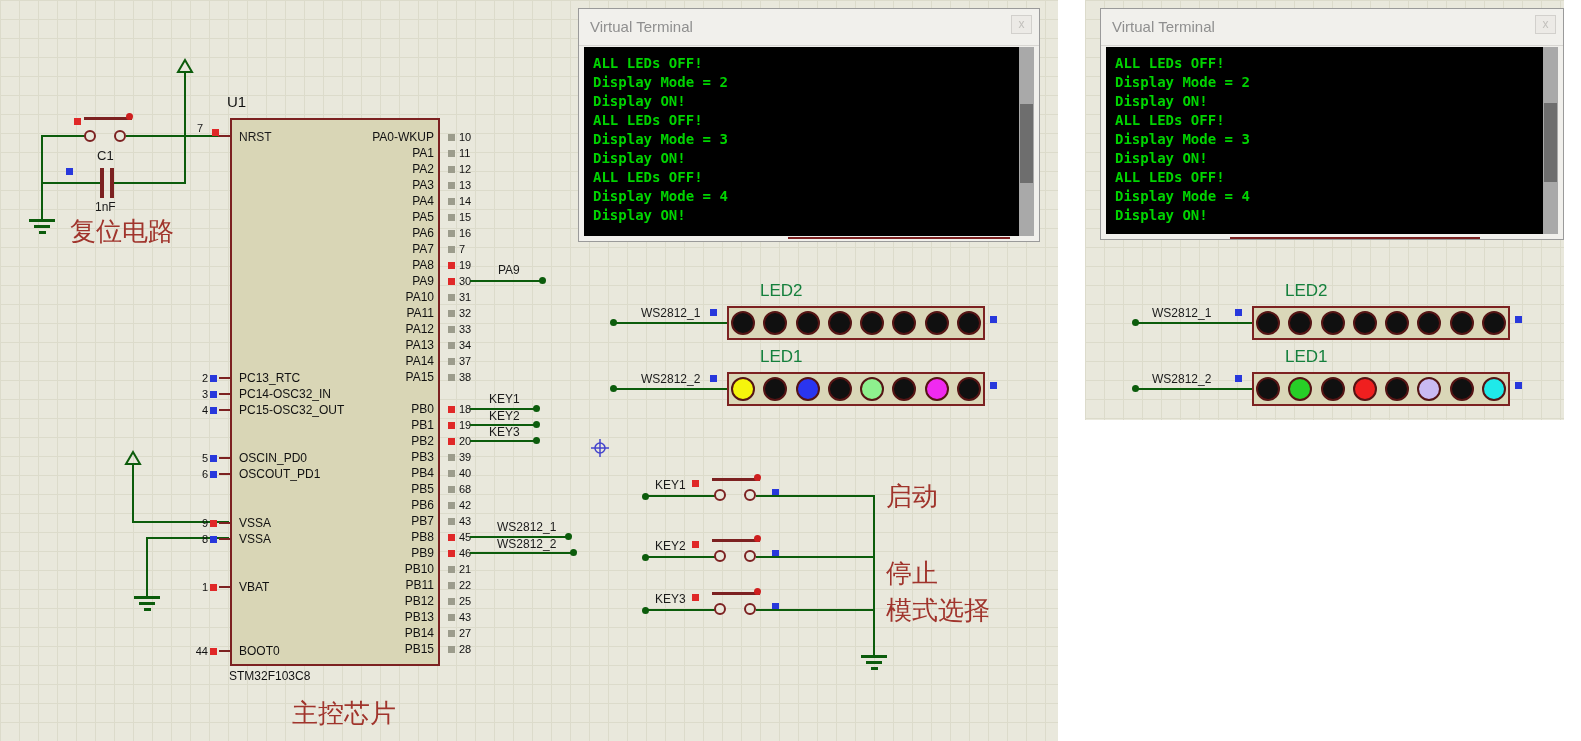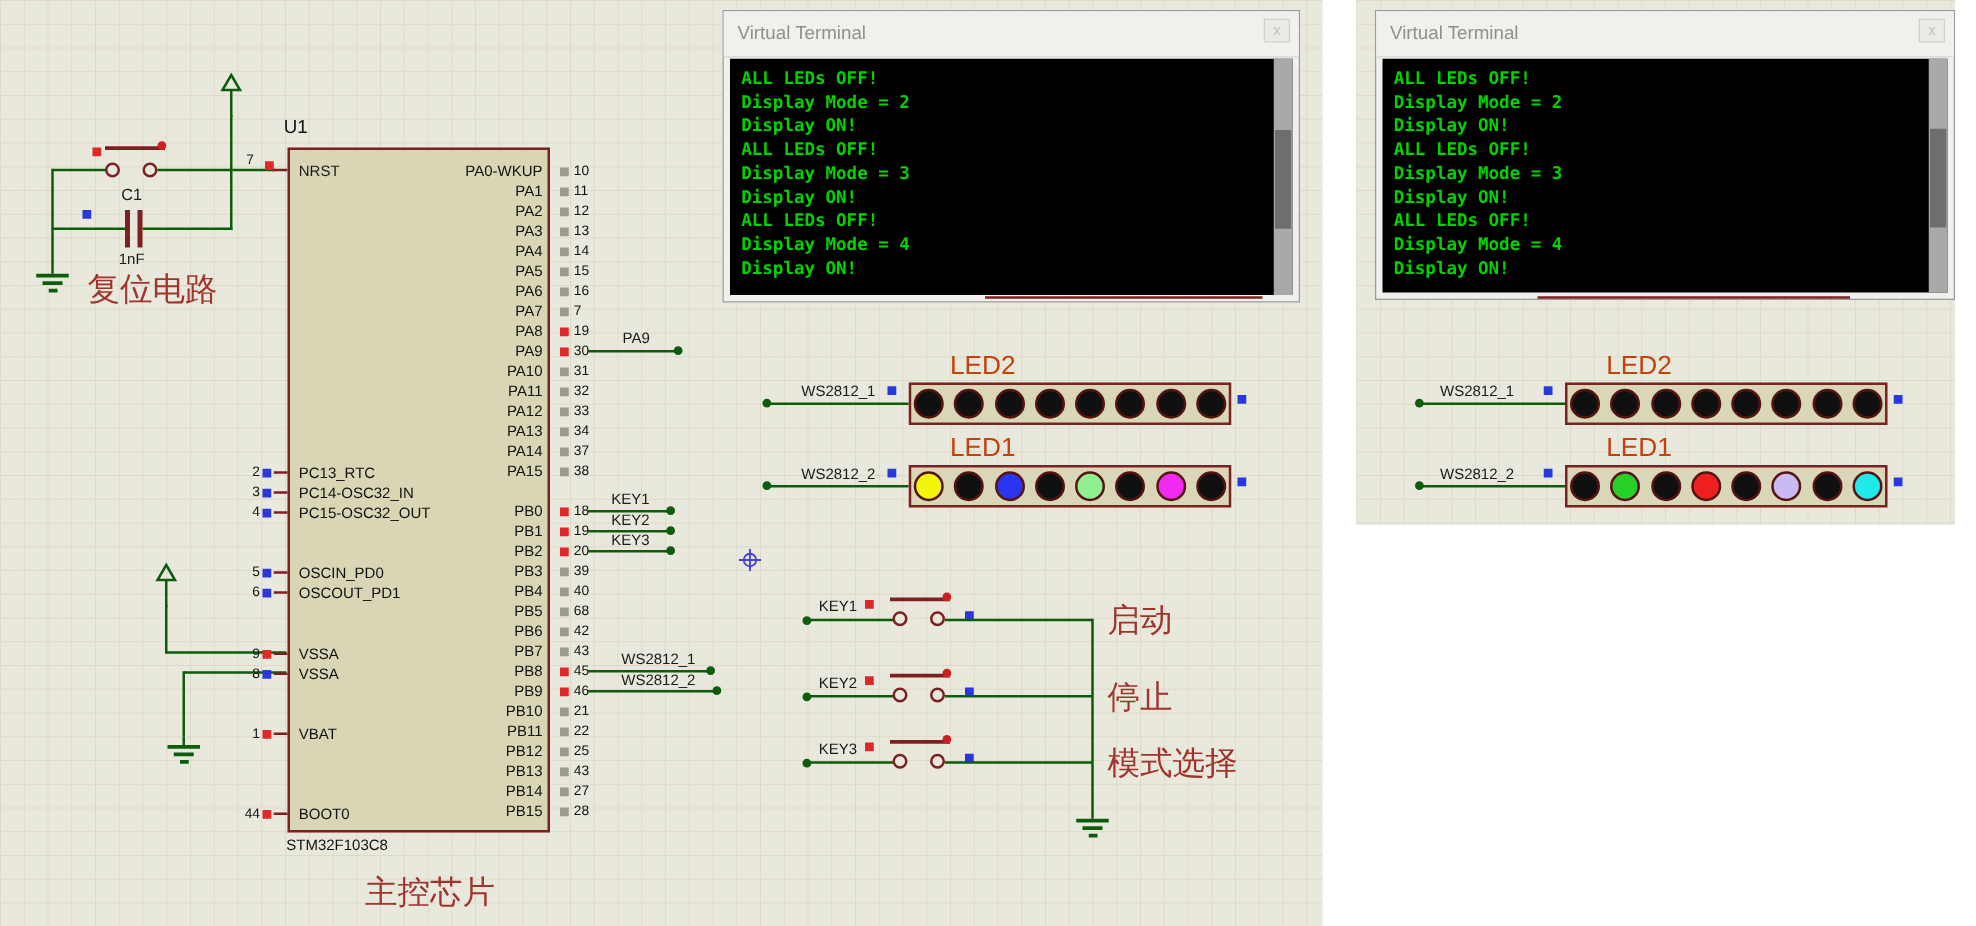--- a/index.html
+++ b/index.html
@@ -44,21 +44,21 @@
   .cap-plate{position:absolute;width:4px;height:30px;background:#7c2121;}
   .pushbtn{position:absolute;}
   .circ{position:absolute;width:12px;height:12px;border:2px solid #7c2121;border-radius:50%;background:#e9e8dc;}
   .bar{position:absolute;height:3px;background:#7c2121;}
   .rdot{position:absolute;width:7px;height:7px;border-radius:50%;background:#cf1f1f;}
   .keys{position:absolute;left:640px;top:478px;width:430px;height:190px;}
   .keyrow{position:absolute;left:0;width:430px;height:40px;}
   .keyrow:nth-of-type(1){top:0;}
   .keyrow:nth-of-type(2){top:61px;}
   .keyrow:nth-of-type(3){top:114px;}
-  .striptitle{position:absolute;font-size:21px;color:#c2410c;padding-left:36px;}
+  .striptitle{position:absolute;font-size:17px;color:#15803d;padding-left:36px;}
   .strip{position:absolute;width:258px;height:34px;border:2px solid #7c2121;background:#dad7b8;display:flex;align-items:center;justify-content:space-between;padding:0 2px;}
   .led{width:24px;height:24px;border:2px solid #551414;border-radius:50%;background:#101010;flex:none;}
   .vt{position:absolute;background:#f1f0ec;border:1px solid #9a9a9a;}
   .vt-title{position:absolute;left:0;top:0;right:0;height:37px;background:#f1f0ec;border-bottom:1px solid #d8d6d2;}
   .vt-title span{position:absolute;left:11px;top:9px;font-size:15px;color:#8f8f8f;}
   .vt-close{position:absolute;right:7px;top:6px;width:21px;height:19px;background:#eceae6;border:1px solid #d2d0cc;color:#c2c0bc;font-size:12px;text-align:center;line-height:17px;}
   .vt-body{position:absolute;left:5px;top:38px;right:5px;bottom:5px;background:#000;display:flex;}
   .vt-text{flex:1;padding:7px 9px;font-family:"DejaVu Sans Mono",monospace;font-weight:bold;font-size:14px;line-height:19px;color:#00d400;overflow:hidden;}
   .tline{white-space:pre;}
   .vt-scroll{width:15px;background:#a9a9a9;position:relative;flex:none;}
@@ -432,21 +432,21 @@
       <div class="lbl" style="left:15px;top:0px">KEY2</div>
       <div class="sq red" style="left:52px;top:2px"></div>
       <div class="pushbtn" style="left:70px;top:-4px;width:58px;height:38px">
         <div class="bar" style="left:2px;top:4px;width:48px"></div>
         <div class="rdot" style="left:44px;top:0px"></div>
         <div class="circ" style="left:4px;top:15px"></div>
         <div class="circ" style="left:34px;top:15px"></div>
       </div>
       <div class="sq blue" style="left:132px;top:11px"></div>
       <div class="hw" style="left:116px;top:17px;width:118px"></div>
-      <div class="cn" style="left:246px;top:1px">停止</div>
+      <div class="cn" style="left:246px;top:17px">停止</div>
     </div>
 
     <div class="keyrow">
       <div class="dot" style="left:2px;top:15px"></div>
       <div class="hw" style="left:5px;top:17px;width:70px"></div>
       <div class="lbl" style="left:15px;top:0px">KEY3</div>
       <div class="sq red" style="left:52px;top:2px"></div>
       <div class="pushbtn" style="left:70px;top:-4px;width:58px;height:38px">
         <div class="bar" style="left:2px;top:4px;width:48px"></div>
         <div class="rdot" style="left:44px;top:0px"></div>

